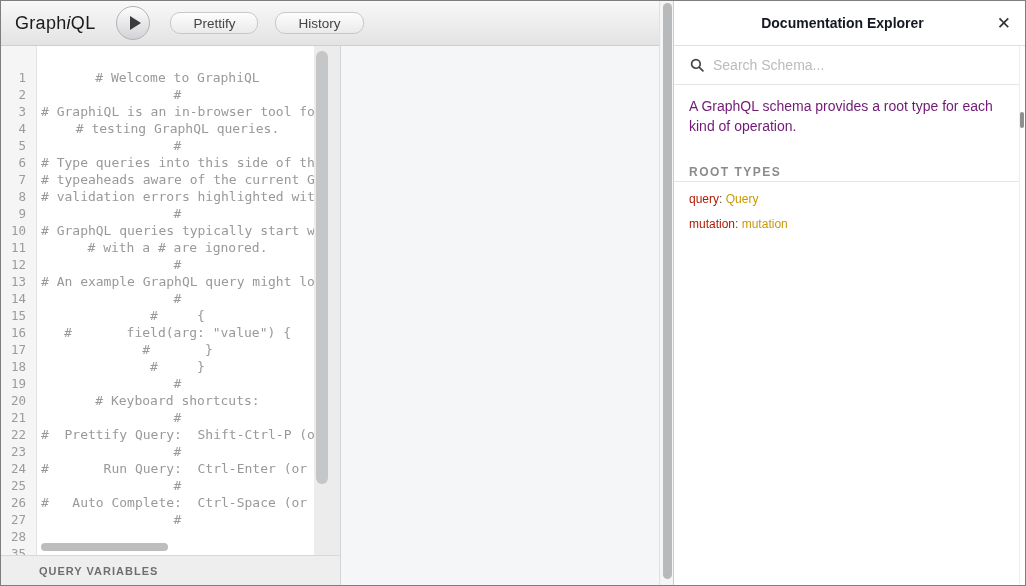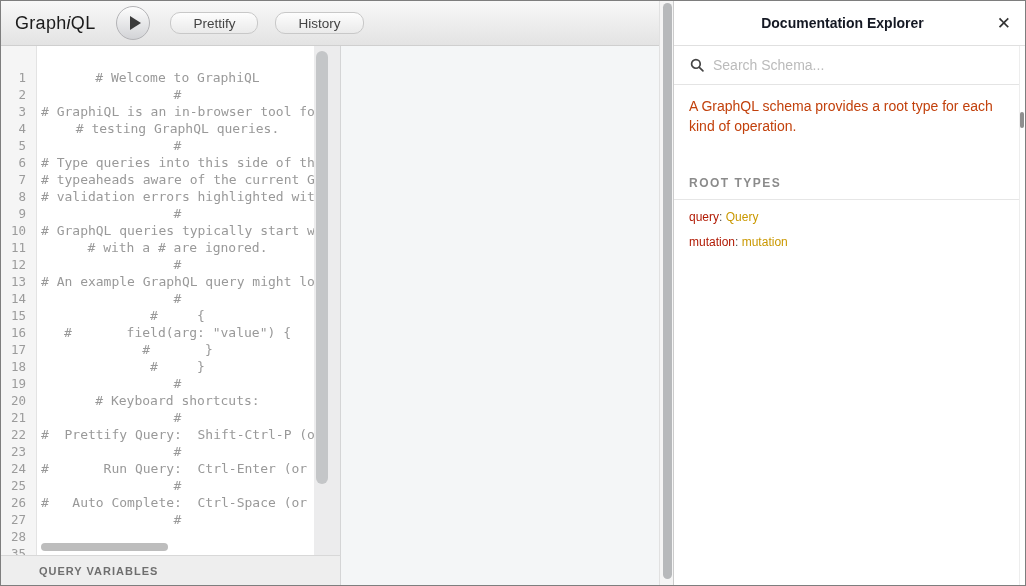--- a/index.html
+++ b/index.html
@@ -69,22 +69,22 @@
   .close-button {position:absolute; right:14px; top:50%; transform:translateY(-50%);
                  background:none; border:none; font-size:17px; color:#333; cursor:pointer;
                  padding:0; line-height:1; font-family:inherit;}
   .search-row {height:39px; box-sizing:border-box; border-bottom:1px solid #e4e4e4;
                display:flex; align-items:center; padding:0 16px;}
   .search-icon {flex:none; margin-right:8px; display:block;}
   .search-input {flex:1; border:none; outline:none; font-size:14px; color:#333;
                  font-family:inherit; background:transparent; padding:0;}
   .search-input::placeholder {color:#bbbbbb;}
   .doc-body {padding:12px 15px 0;}
-  .doc-desc {margin:0 0 40px; font-size:14px; line-height:19.5px; color:#c2410c; max-width:318px;}
-  .doc-cat-title {margin:0 -15px; padding:0 15px 9px; font-size:12px; font-weight:bold;
+  .doc-desc {margin:0 0 29px; font-size:14px; line-height:19.5px; color:#701a75; max-width:318px;}
+  .doc-cat-title {margin:0 -15px; padding:0 15px 2px; font-size:12px; font-weight:bold;
                   color:#8b8b8b; letter-spacing:1.5px; border-bottom:1px solid #e6e6e6;}
   .type-row {margin-top:10px; font-size:12px; line-height:15px;}
   .doc-scrollbar {position:absolute; right:0; top:45px; bottom:0; width:6px; box-sizing:border-box;
                   border-left:1px solid #ededed; background:#fff;}
   .doc-thumb {position:absolute; right:1px; top:66px; width:4px; height:16px;
               background:#8f8f8f; border-radius:2px; cursor:pointer;}
 </style>
 </head>
 <body>
 

